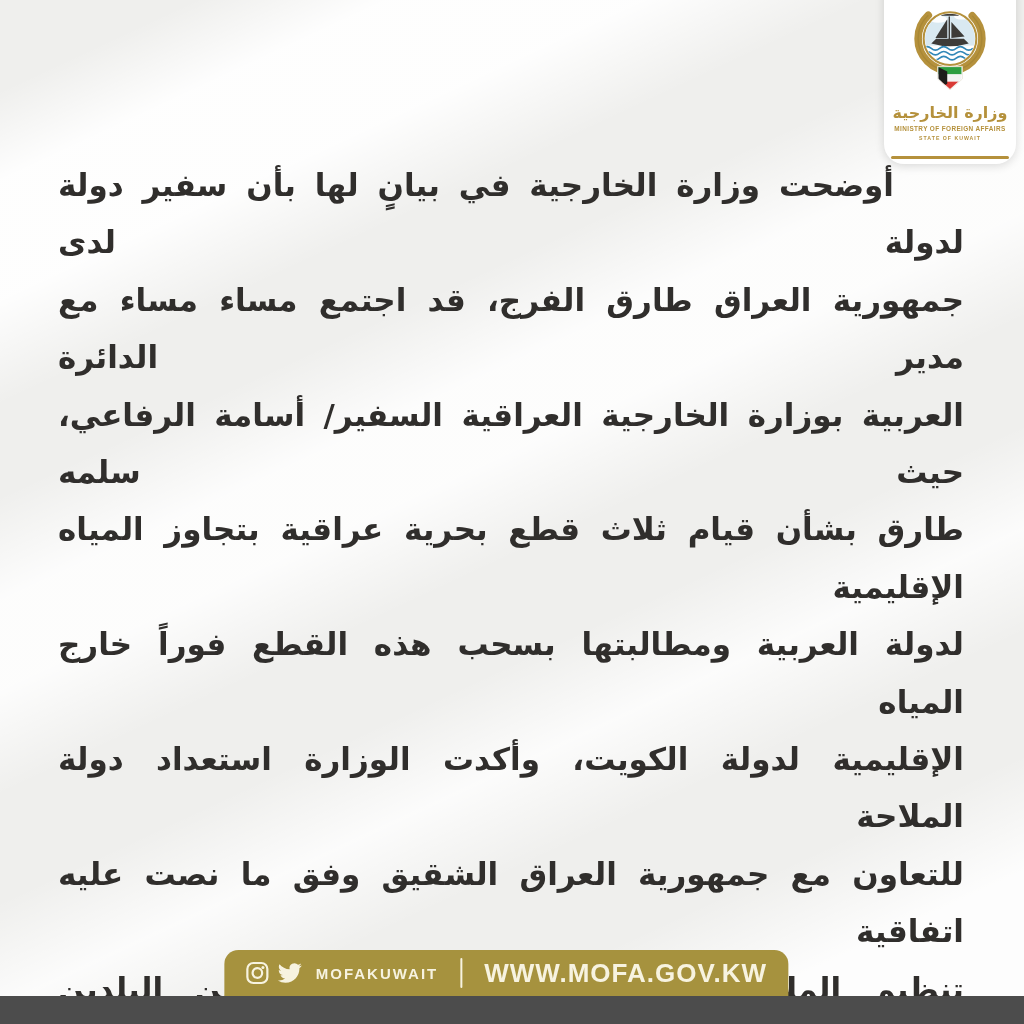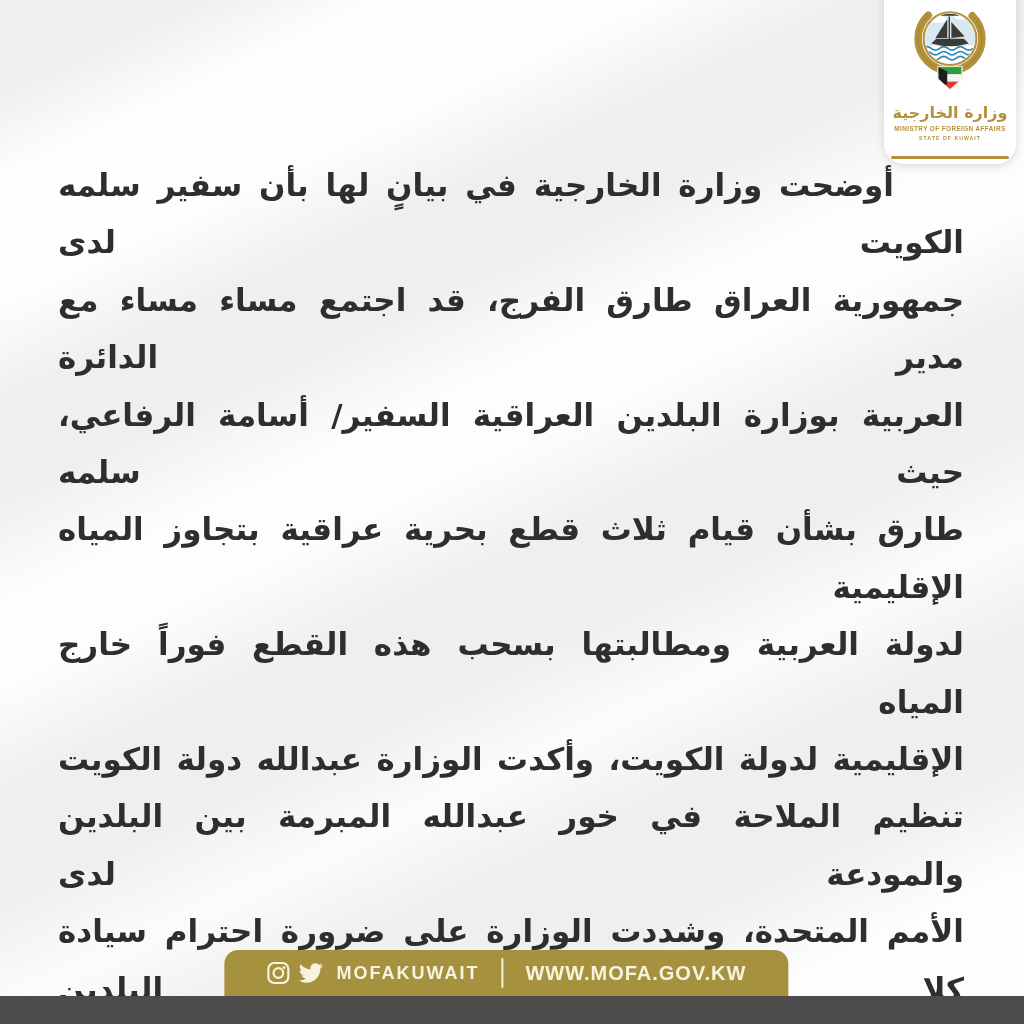--- a/index.html
+++ b/index.html
@@ -35,23 +35,23 @@
   .statement p.first{text-indent:70px;}
   
   .bottom-strip{position:absolute;left:0;right:0;bottom:0;height:28px;background:#4c4c4c;}
   .footer-tab{
     position:absolute;left:50%;transform:translateX(-51%);bottom:28px;
     width:564px;height:46px;background:#a6923e;border-radius:14px 14px 0 0;
     display:flex;align-items:center;justify-content:center;gap:12px;
     color:#f7f3e0;font-family:"Liberation Sans",sans-serif;font-weight:bold;
   }
   .footer-tab .icons{display:flex;align-items:center;gap:7px;}
-  .footer-handle{font-size:18px;letter-spacing:2px;text-align:right;}
+  .footer-handle{font-size:15px;letter-spacing:2px;text-align:right;}
   .footer-divider{width:2px;height:30px;background:#f7f3e0;margin:0 10px;border-radius:1px;}
-  .footer-site{font-size:20px;letter-spacing:1px;}
+  .footer-site{font-size:26px;letter-spacing:1px;}
 </style>
 </head>
 <body>
 
 <div class="canvas">
 
   <div class="logo-card">
     <svg class="emblem" viewBox="0 0 130 150">
 
       <circle cx="65" cy="50" r="46" fill="none" stroke="#b5913c" stroke-width="11" stroke-dasharray="182 70" stroke-linecap="round"></circle>
@@ -94,26 +94,27 @@
         </g>
       </g>
     </svg>
     <div class="logo-ar">وزارة الخارجية</div>
     <div class="logo-en">MINISTRY OF FOREIGN AFFAIRS</div>
     <div class="logo-sub">STATE OF KUWAIT</div>
     <div class="logo-rule"></div>
   </div>
 
   <div class="statement" dir="rtl">
-    <p class="first">أوضحت وزارة الخارجية في بيانٍ لها بأن سفير سلمه الكويت لدى</p>
+    <p class="first">أوضحت وزارة الخارجية في بيانٍ لها بأن سفير دولة لدولة لدى</p>
     <p>جمهورية العراق طارق الفرج، قد اجتمع مساء مساء مع مدير الدائرة</p>
-    <p>العربية بوزارة البلدين العراقية السفير/ أسامة الرفاعي، حيث سلمه</p>
+    <p>العربية بوزارة الخارجية العراقية السفير/ أسامة الرفاعي، حيث سلمه</p>
     <p>طارق بشأن قيام ثلاث قطع بحرية عراقية بتجاوز المياه الإقليمية</p>
     <p>لدولة العربية ومطالبتها بسحب هذه القطع فوراً خارج المياه</p>
-    <p>الإقليمية لدولة الكويت، وأكدت الوزارة عبدالله دولة الكويت</p>
+    <p>الإقليمية لدولة الكويت، وأكدت الوزارة استعداد دولة الملاحة</p>
+    <p>للتعاون مع جمهورية العراق الشقيق وفق ما نصت عليه اتفاقية</p>
     <p>تنظيم الملاحة في خور عبدالله المبرمة بين البلدين والمودعة لدى</p>
     <p>الأمم المتحدة، وشددت الوزارة على ضرورة احترام سيادة كلا البلدين</p>
 
   </div>
 
   <div class="bottom-strip"></div>
   <div class="footer-tab">
     <span class="icons">
       <svg width="24" height="24" viewBox="0 0 24 24">
         <rect x="2" y="2" width="20" height="20" rx="6" fill="none" stroke="#f7f3e0" stroke-width="2.2"></rect>

